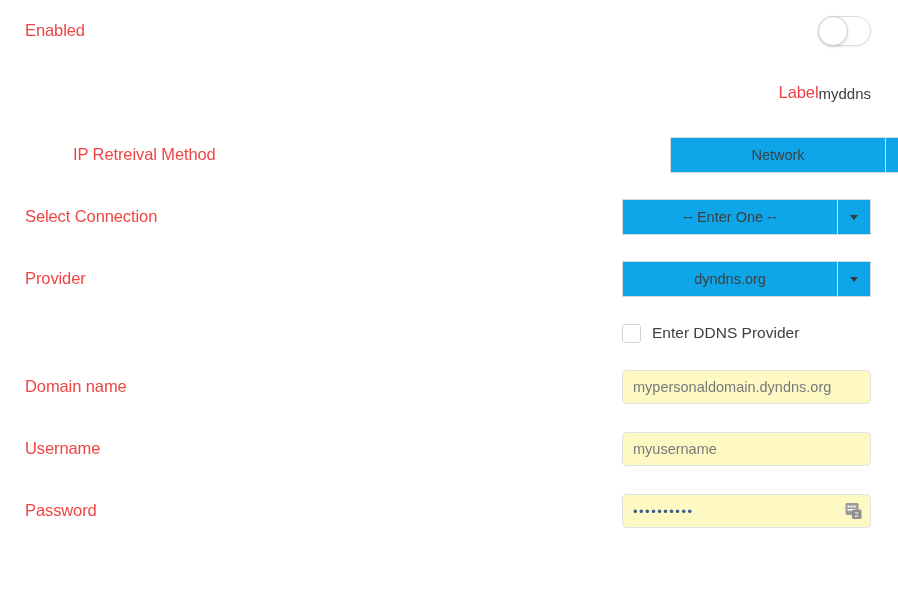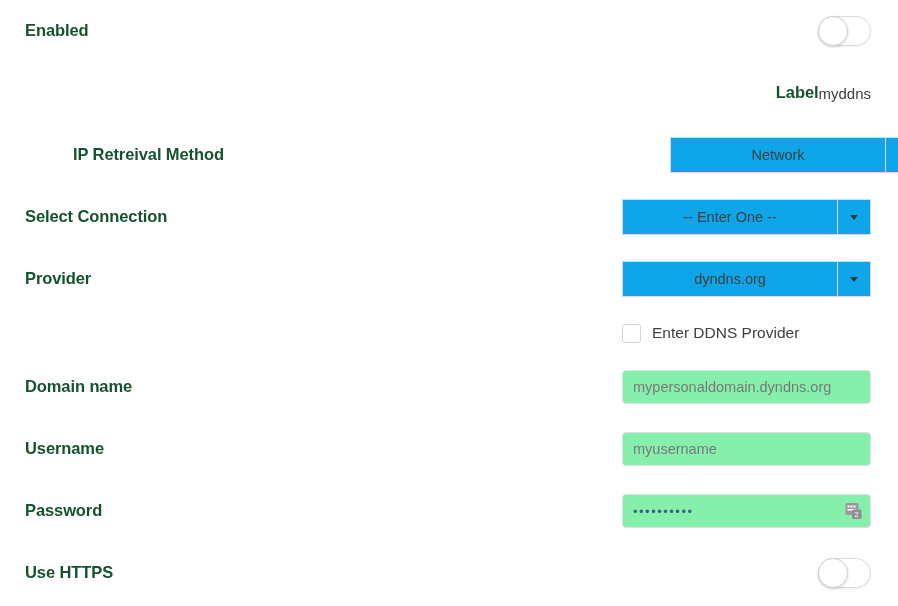--- a/index.html
+++ b/index.html
@@ -26,22 +26,22 @@
     display: flex;
     align-items: center;
     justify-content: space-between;
     padding: 0 27px 0 25px;
     box-sizing: border-box;
     width: 898px;
   }
 
   .row-label {
     font-size: 16.5px;
-    font-weight: bold;
-    color: #14532d;
+    font-weight: normal;
+    color: #ef4444;
     letter-spacing: -0.1px;
     line-height: 1.2;
     white-space: nowrap;
   }
 
   .control {
     display: flex;
     align-items: center;
     justify-content: flex-end;
   }
@@ -140,21 +140,21 @@
     color: #3c4043;
     white-space: nowrap;
   }
 
   
   .textinput {
     width: 249px;
     height: 34px;
     border: 1px solid #dfe2e5;
     border-radius: 4px;
-    background: #86efac;
+    background: #fef9c3;
     box-sizing: border-box;
     display: flex;
     align-items: center;
     padding: 0 10px;
     position: relative;
     flex: none;
   }
   .textinput-text {
     font-size: 14.5px;
     color: #77797c;
@@ -286,22 +286,14 @@
             <rect x="8.5" y="3" width="2" height="2" fill="#ffffff"></rect>
             <rect x="2.5" y="6.5" width="9" height="1.6" fill="#ffffff"></rect>
             <rect x="7" y="7" width="9.5" height="9.5" rx="1.5" fill="#8f8f8f"></rect>
             <text x="11.7" y="14.6" font-family="'Liberation Sans', sans-serif" font-size="7.5" fill="#ffffff" text-anchor="middle">2</text>
           </svg>
         </span>
       </div>
     </div>
   </div>
 
-  <div class="row r-https">
-    <div class="row-label">Use HTTPS</div>
-    <div class="control">
-      <div class="toggle">
-        <div class="knob"></div>
-      </div>
-    </div>
-  </div>
 
 </div>
 
 </body></html>

